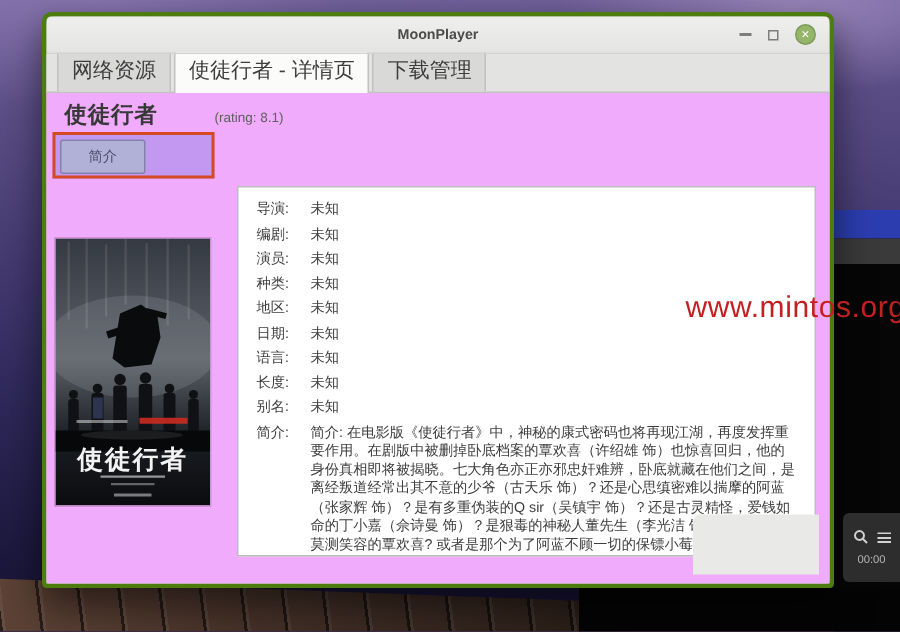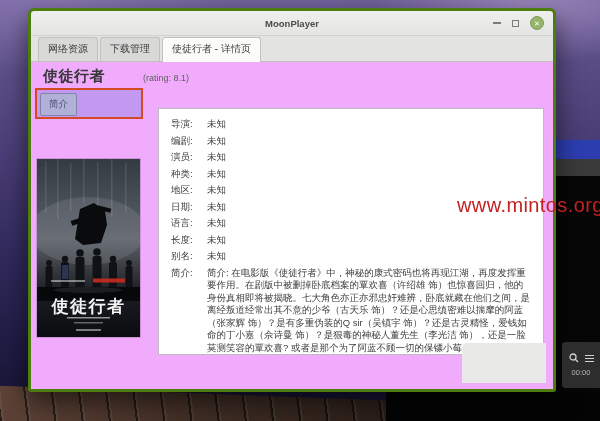--- a/index.html
+++ b/index.html
@@ -36,35 +36,35 @@
   .title{position:absolute;inset:0;display:flex;align-items:center;justify-content:center;
        font-size:9.5px;font-weight:bold;color:#4b4b4b;}
   .tb-btns{position:absolute;right:9px;top:0;bottom:0;display:flex;align-items:center;gap:11px;z-index:1;}
   .btn-min-glyph{display:block;width:8px;height:2px;background:#7d7d7d;}
   .btn-max-glyph{display:block;width:7px;height:7px;border:1px solid #7d7d7d;box-sizing:border-box;}
   .btn-close{width:14px;height:14px;border-radius:50%;background:#95b46c;border:1px solid #7e9c58;
        box-sizing:border-box;display:flex;align-items:center;justify-content:center;
        color:#fff;font-size:7px;line-height:1;}
   .tabbar{flex:none;height:26px;box-sizing:border-box;display:flex;align-items:flex-end;
        padding:5px 0 0 7px;gap:2px;background:#e3e3e2;border-bottom:1px solid #c1c1c0;}
-  .tab{font-size:10px;color:#3e3e3e;padding:4px 9px 5px;background:#d9d9d8;
+  .tab{font-size:14px;color:#3e3e3e;padding:4px 9px 5px;background:#d9d9d8;
        border:1px solid #c1c1c0;border-bottom:none;border-radius:3px 3px 0 0;white-space:nowrap;}
   .tab.active{background:#fbfbfa;margin-bottom:-1px;padding-bottom:6px;}
   .page{flex:1;background:#f0abfc;position:relative;border-radius:0 0 2px 2px;}
   .heading{position:absolute;left:12px;top:5px;display:flex;align-items:baseline;gap:5px;}
   .h-title{font-size:15px;font-weight:bold;color:#383838;letter-spacing:.5px;}
   .h-rating{font-size:9px;color:#5f5f5f;padding-left:33px;}
   .subtabs{position:absolute;left:9px;top:31px;display:flex;gap:5px;}
-  .stab{font-size:9.5px;color:#2e2e2e;padding:4px 8px;background:#e0e0df;
+  .stab{font-size:9.5px;color:#2e2e2e;padding:4px 18px;background:#e0e0df;
        border:1px solid #adadac;border-radius:2px;white-space:nowrap;}
   .stab.active{background:#d4d4d3;border-color:#8a8a89;}
   .annotation{position:absolute;left:4px;top:26px;width:104px;height:27px;
        border:2px solid #d44a22;background:rgba(120,120,220,.38);z-index:6;pointer-events:none;}
   .poster{position:absolute;left:6px;top:97px;width:103px;height:178px;box-shadow:0 0 0 1px rgba(0,0,0,.15);}
-  .detailbox{position:absolute;left:127px;top:46px;width:386px;height:247px;background:#fff;
+  .detailbox{position:absolute;left:127px;top:62px;width:386px;height:247px;background:#fff;
        border:1px solid #bcbcbb;box-sizing:border-box;padding:9px 12px 6px;overflow:hidden;}
   .drow{display:flex;font-size:9.5px;color:#3d3d3d;line-height:12px;margin-bottom:4.5px;}
   .dlabel{width:36px;flex:none;}
   .syn{display:flex;font-size:9.5px;color:#3d3d3d;line-height:12.5px;margin-top:2px;}
   .syn p{margin:0;flex:1;}
   .corner-panel{position:absolute;right:7px;bottom:6px;width:84px;height:40px;
        background:#e9e9e8;border-radius:5px 0 0 0;}
   
   .watermark{position:absolute;left:457px;top:194px;font-size:20px;letter-spacing:.4px;
        color:#c32121;z-index:20;white-space:nowrap;}
@@ -106,22 +106,22 @@
           <span class="btn-max-glyph"></span>
         </span>
         <span class="btn-close">
           <span>✕</span>
         </span>
       </div>
     </div>
 
     <div class="tabbar">
       <span class="tab">网络资源</span>
+      <span class="tab active">使徒行者 - 详情页</span>
       <span class="tab">下载管理</span>
-      <span class="tab active">使徒行者 - 详情页</span>
     </div>
 
     <div class="page">
 
       <div class="heading">
         <span class="h-title">使徒行者</span>
         <span class="h-rating">(rating: 8.1)</span>
       </div>
 
       <div class="subtabs">

